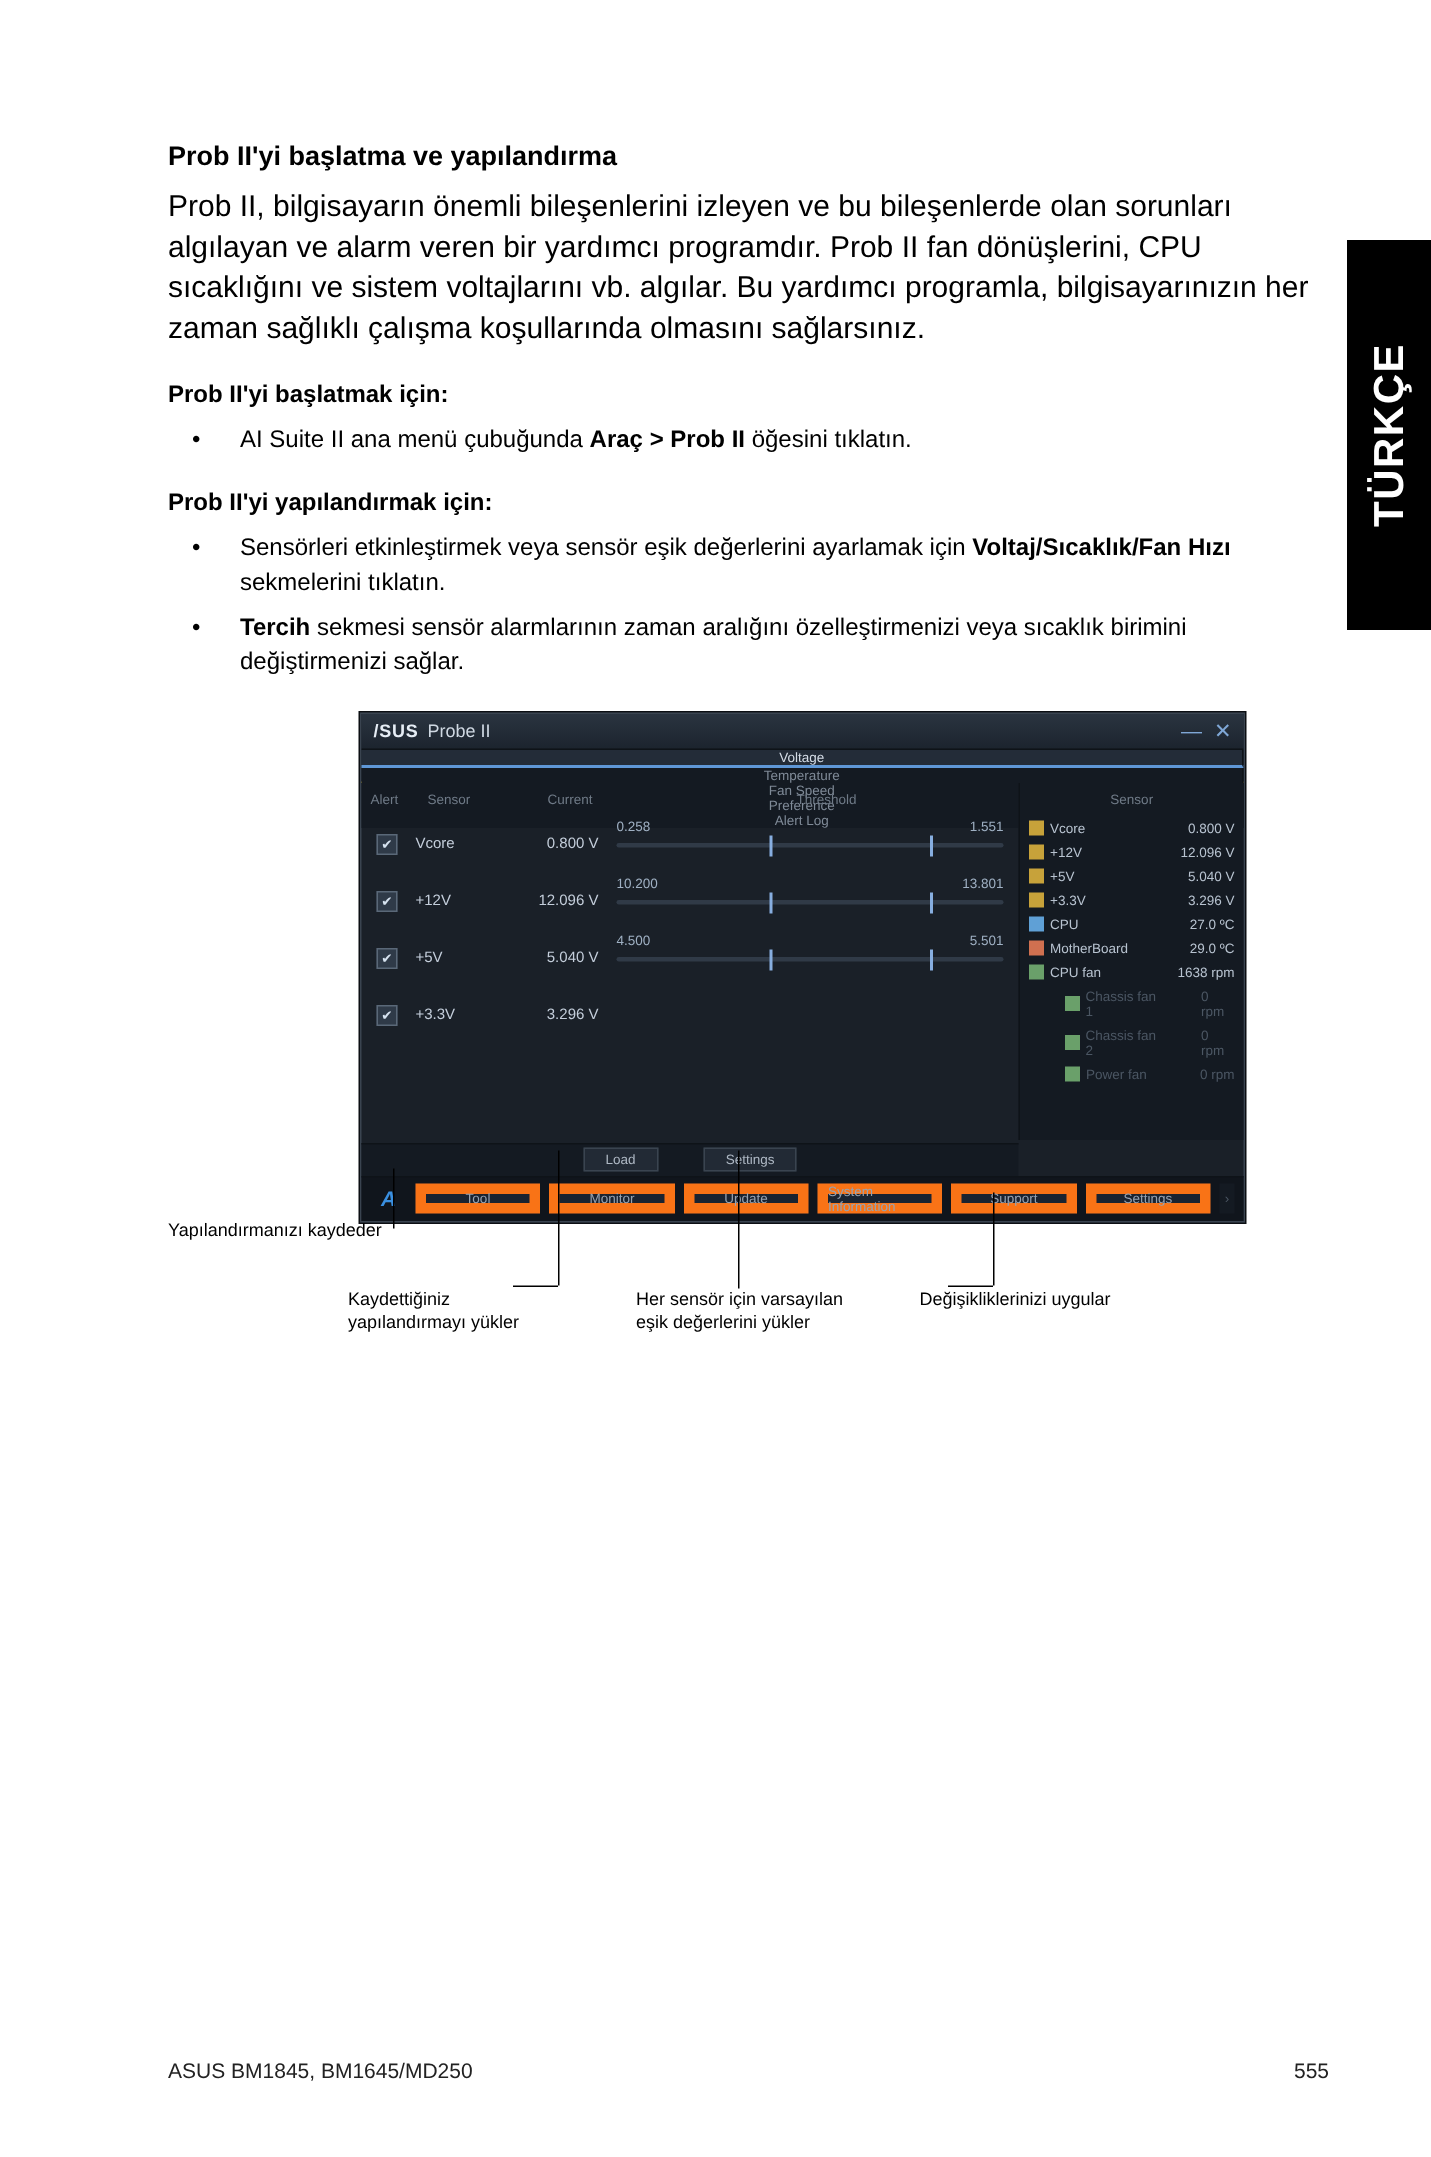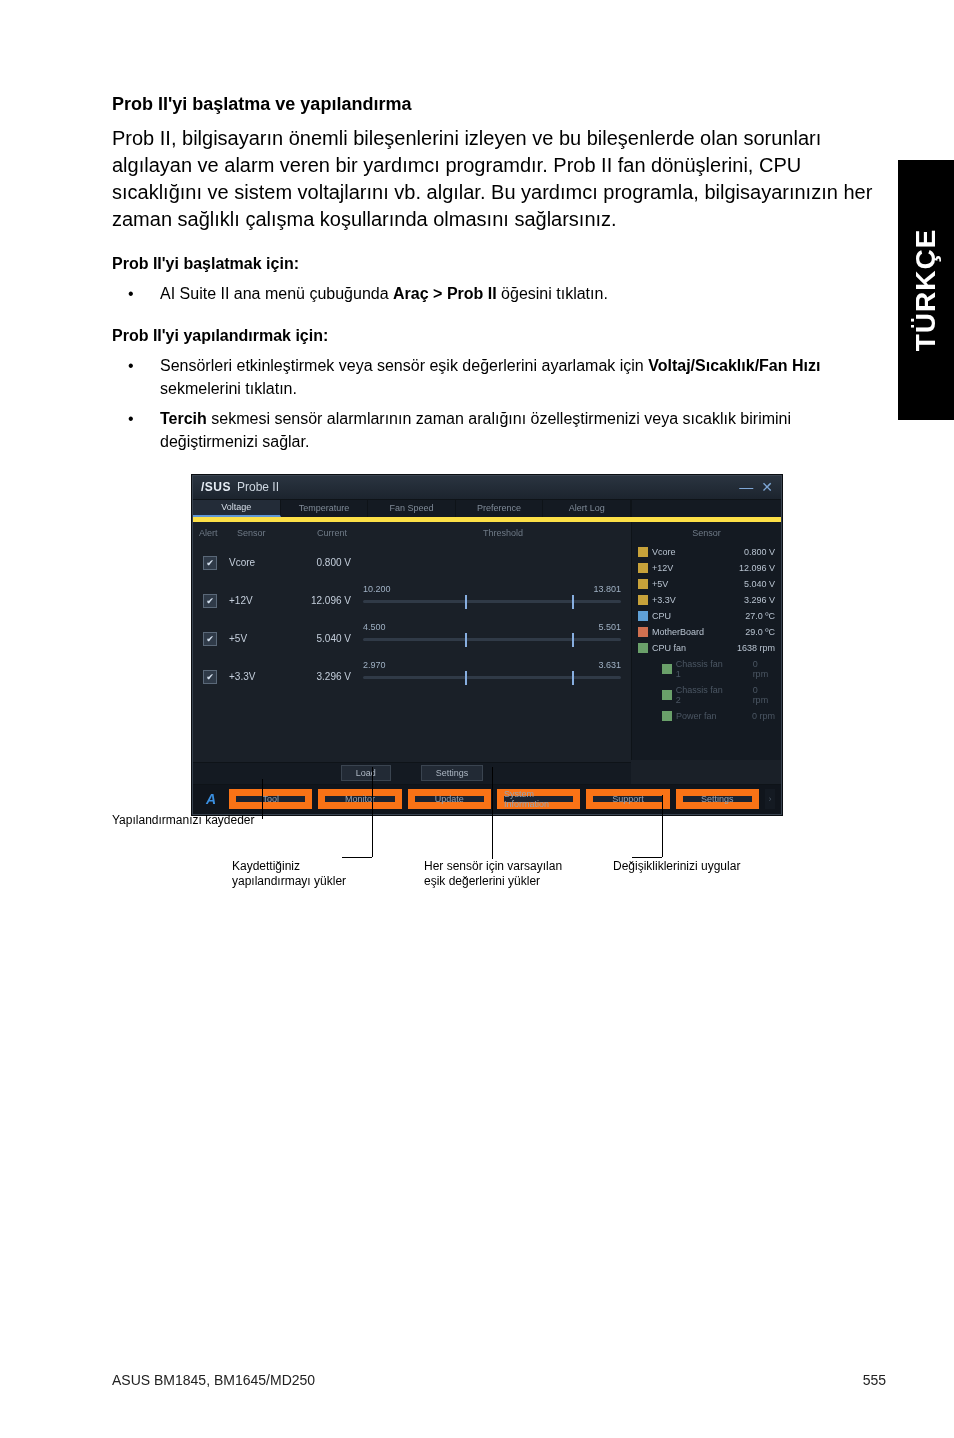--- a/index.html
+++ b/index.html
@@ -33,34 +33,36 @@
 
   
   .app-wrap { position: relative; margin: 20px 0 0 80px; width: 590px; }
   .app {
     width: 590px; height: 340px;
     background: #1a2028;
     border: 1px solid #3a4450;
     position: relative;
     font-size: 10px; color: #aeb8c4;
     box-shadow: 0 0 0 1px #0b0e12;
+    margin-left: 48px;
   }
   .titlebar {
     height: 24px; background: linear-gradient(#2a3440,#1c242e);
     border-bottom: 1px solid #0e1318;
     display: flex; align-items: center; padding: 0 8px;
     color: #cfd8e2; font-size: 12px;
   }
   .titlebar .brand { font-weight: bold; letter-spacing: 0.5px; margin-right: 6px; color:#e6edf5;}
   .titlebar .spacer { flex: 1; }
   .winbtn { color: #7fa7d6; font-size: 14px; margin-left: 8px; }
 
   .tabs-row {
     height: 22px; display: flex; align-items: stretch;
-    border-bottom: 5px solid #fde047;
+    border-bottom: 1px solid #fde047;
+    flex-direction: column;
   }
   .tabs-row .tab {
     flex: 1; display: flex; align-items: center; justify-content: center;
     font-size: 9px; color: #7f8a97; border-right: 1px solid #0e1318;
     background: #141a22;
   }
   .tabs-row .tab.active { background: #232c38; color: #d5dde7; border-bottom: 2px solid #5f97d6; }
   .tabs-row .filler { width: 150px; background:#141a22; border-left:1px solid #0e1318;}
 
   .content-row { position: absolute; top: 46px; left: 0; right: 0; bottom: 54px; display: flex; }
@@ -191,20 +193,27 @@
             <span>Alert</span>
             <span>Sensor</span>
             <span>Current</span>
             <span>Threshold</span>
           </div>
 
           <div class="sensor-row">
             <div class="chk">✔</div>
             <div class="sname">Vcore</div>
             <div class="cur">0.800 V</div>
+            <div class="thresh">
+              <span class="lo">0.258</span>
+              <span class="hi">1.551</span>
+              <div class="track"></div>
+                <div class="pin lo"></div>
+                <div class="pin hi"></div>
+            </div>
           </div>
           <div class="sensor-row">
             <div class="chk">✔</div>
             <div class="sname">+12V</div>
             <div class="cur">12.096 V</div>
             <div class="thresh">
               <span class="lo">10.200</span>
               <span class="hi">13.801</span>
               <div class="track"></div>
                 <div class="pin lo"></div>
@@ -220,27 +229,20 @@
               <span class="hi">5.501</span>
               <div class="track"></div>
                 <div class="pin lo"></div>
                 <div class="pin hi"></div>
             </div>
           </div>
           <div class="sensor-row">
             <div class="chk">✔</div>
             <div class="sname">+3.3V</div>
             <div class="cur">3.296 V</div>
-            <div class="thresh">
-              <span class="lo">2.970</span>
-              <span class="hi">3.631</span>
-              <div class="track"></div>
-                <div class="pin lo"></div>
-                <div class="pin hi"></div>
-            </div>
           </div>
         </div>
 
         <div class="right-panel">
           <div class="rhead">Sensor</div>
           <div class="r-item">
               <span class="r-lbl">
                 <span class="ic bolt"></span>
                 <span>Vcore</span>
               </span>

